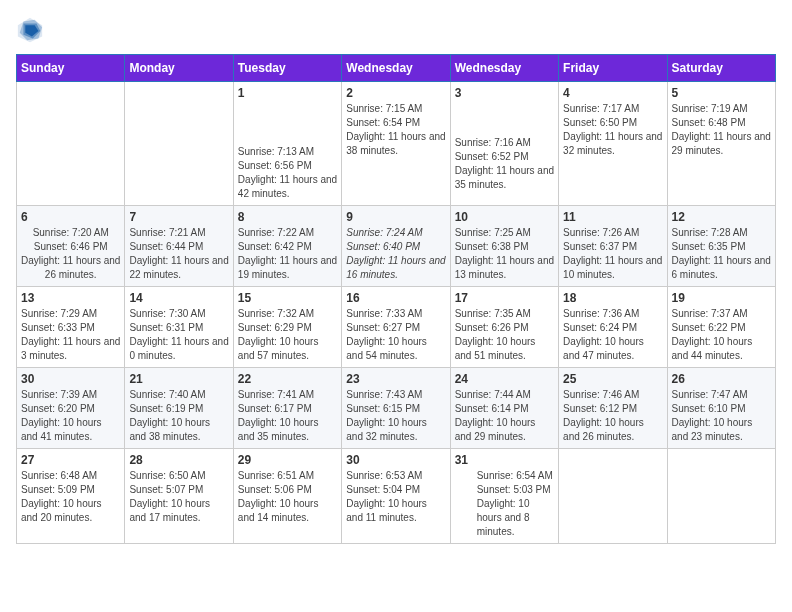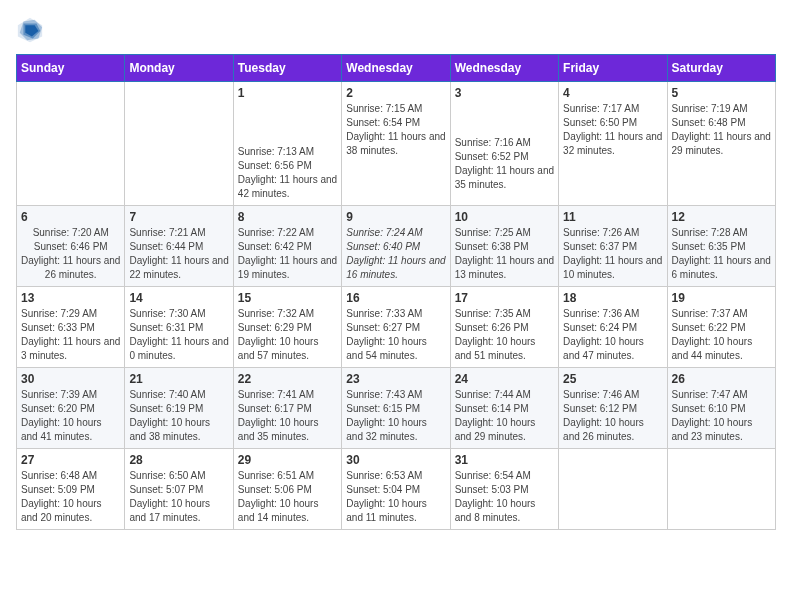--- a/index.html
+++ b/index.html
@@ -311,21 +311,21 @@
 Daylight: 10 hours and 14 minutes.</div>
         </td>
         <td>
           <span class="day-number">30</span>
           <div class="day-info" style="white-space: pre-line;">Sunrise: 6:53 AM
 Sunset: 5:04 PM
 Daylight: 10 hours and 11 minutes.</div>
         </td>
         <td>
           <span class="day-number">31</span>
-          <div class="day-info" style="white-space: pre-line;">Sunrise: 6:54 AM
+          <div class="day-info" style="white-space: pre-line; margin-left: 22px;">Sunrise: 6:54 AM
 Sunset: 5:03 PM
 Daylight: 10 hours and 8 minutes.</div>
         </td>
         <td class="empty-cell"></td>
         <td class="empty-cell"></td>
       </tr>
     </tbody>
 </table>
 
 </body></html>

